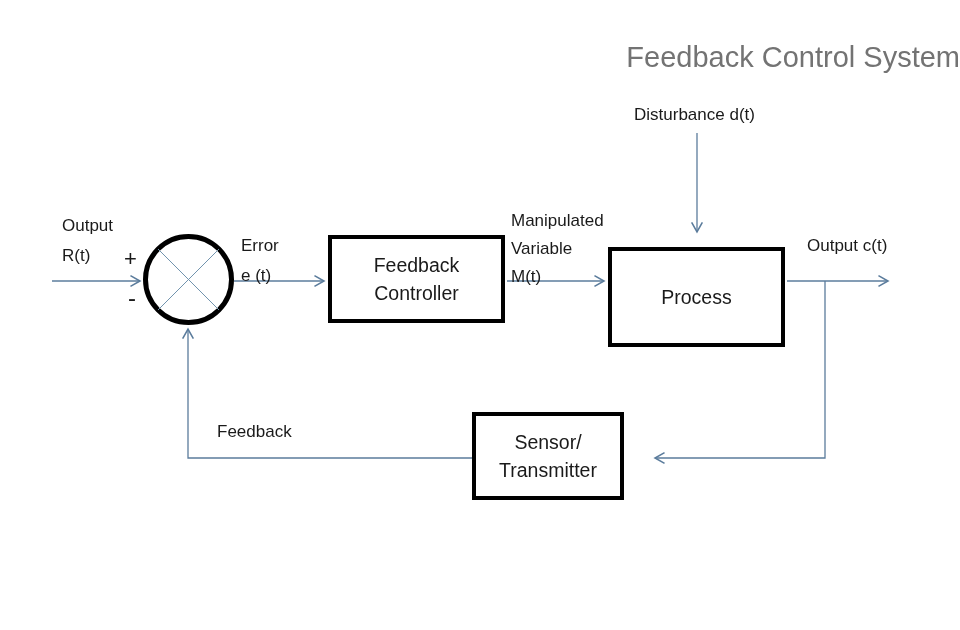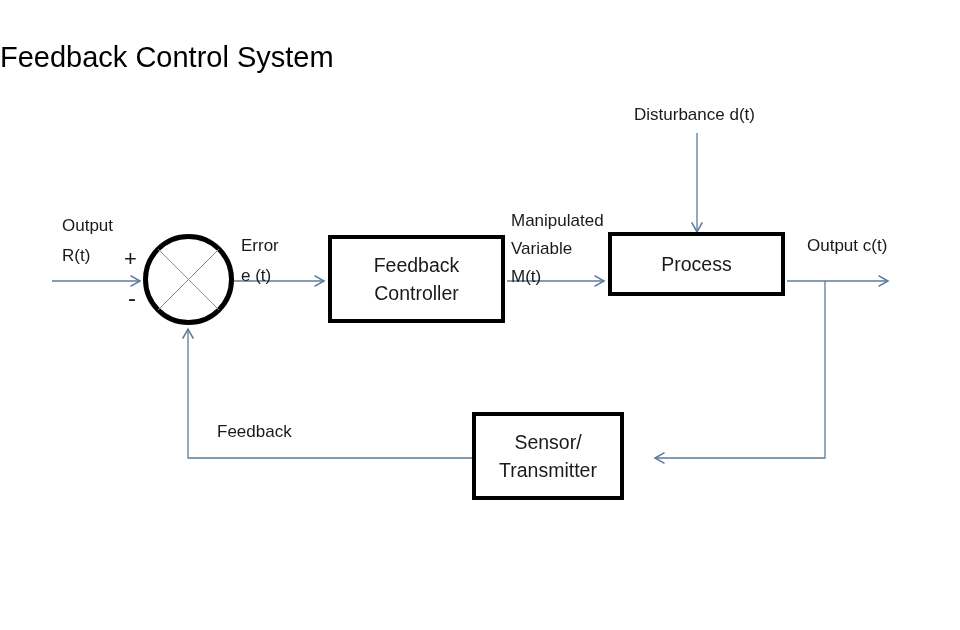--- a/index.html
+++ b/index.html
@@ -25,39 +25,39 @@
     position: absolute;
     font-size: 17px;
     line-height: 30px;
     white-space: nowrap;
     color: #1a1a1a;
   }
   .title {
     position: absolute;
     left: 0; top: 41px;
     width: 960px;
-    text-align: left;
+    text-align: right;
     font-size: 29px;
-    color: #000000;
+    color: #737373;
   }
   .block {
     position: absolute;
     box-sizing: border-box;
     border: 4px solid #000000;
     background: #ffffff;
     display: flex;
     flex-direction: column;
     align-items: center;
     justify-content: center;
     font-size: 19.5px;
     line-height: 28px;
     text-align: center;
   }
   #block-controller { left: 328px; top: 235px; width: 177px; height: 88px; }
-  #block-process    { left: 608px; top: 232px; width: 177px; height: 64px; }
+  #block-process    { left: 608px; top: 247px; width: 177px; height: 100px; }
   #block-sensor     { left: 472px; top: 412px; width: 152px; height: 88px; }
 
   #lbl-input        { left: 62px;  top: 211px; }
   #lbl-plus         { left: 124px; top: 244px; font-size: 22px; }
   #lbl-minus        { left: 128px; top: 283px; font-size: 24px; }
   #lbl-error        { left: 241px; top: 231px; }
   #lbl-manipulated  { left: 511px; top: 207px; line-height: 28px; }
   #lbl-disturbance  { left: 634px; top: 100px; }
   #lbl-output       { left: 807px; top: 231px; }
   #lbl-controlled   { left: 845px; top: 317px; }

